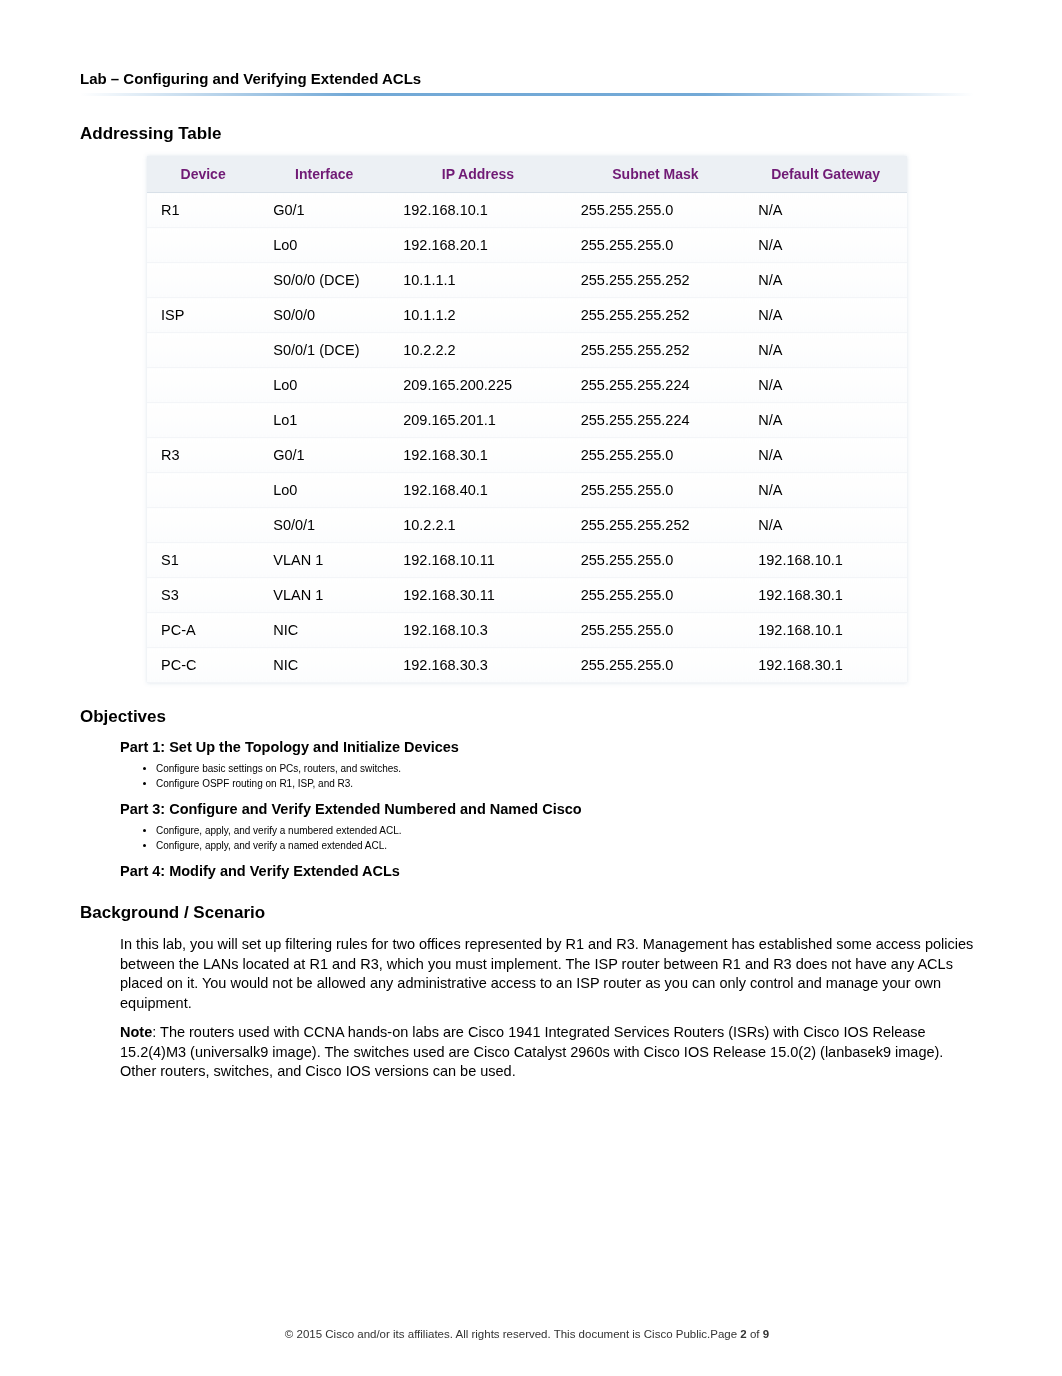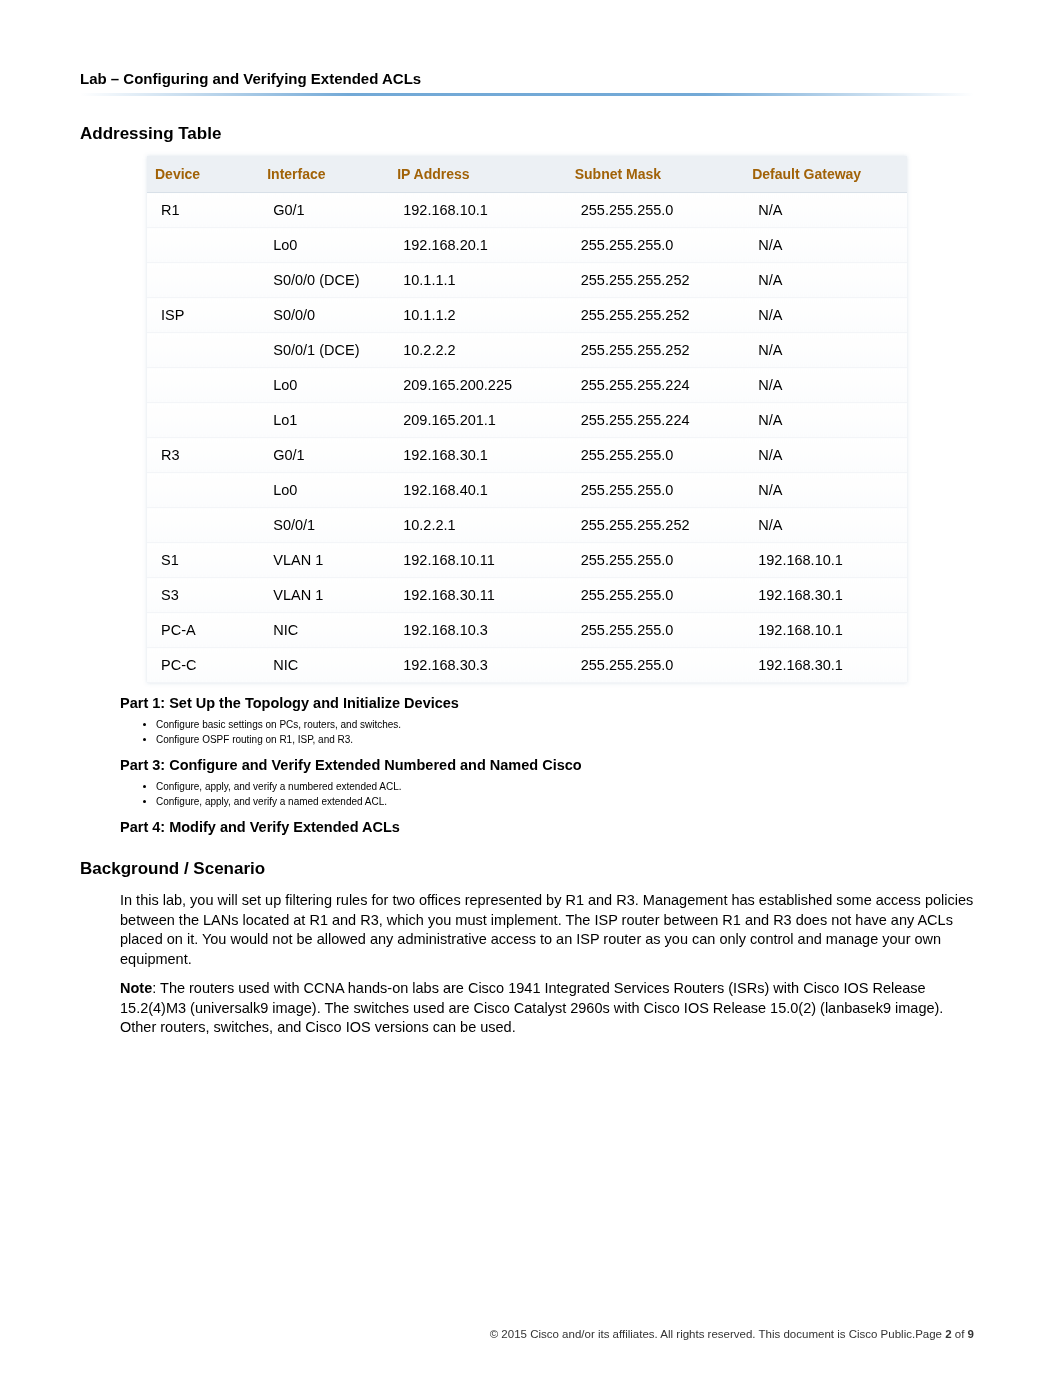--- a/index.html
+++ b/index.html
@@ -36,23 +36,23 @@
     margin: 24px 0 12px 0;
   }
   .addr-table {
     margin: 0 auto 10px auto;
     border-collapse: collapse;
     width: 760px;
     box-shadow: 0 0 4px rgba(120,150,180,0.25);
   }
   .addr-table th {
     background: #ecf0f4;
-    color: #a16207;
-    font-weight: bold;
-    text-align: left;
+    color: #701a75;
+    font-weight: bold;
+    text-align: center;
     padding: 10px 8px;
     font-size: 14px;
     border-bottom: 1px solid #d8e0e8;
   }
   .addr-table td {
     padding: 9px 14px;
     font-size: 14.5px;
     border-bottom: 1px solid #f3f5f8;
     background: linear-gradient(to bottom, #ffffff 0%, #fbfcfd 100%);
     text-align: left;
@@ -81,21 +81,21 @@
     font-size: 14.5px;
     line-height: 1.35;
     margin: 10px 0;
   }
   .footer {
     position: absolute;
     bottom: 36px;
     left: 80px;
     right: 80px;
     display: flex;
-    justify-content: flex-end;
+    justify-content: center;
     font-size: 11.5px;
     color: #333;
   }
   .note-label { font-weight: bold; }
 </style>
 </head>
 <body>
 
 <div class="page">
 
@@ -209,20 +209,21 @@
         <tr>
           <td>PC-C</td>
           <td>NIC</td>
           <td>192.168.30.3</td>
           <td>255.255.255.0</td>
           <td>192.168.30.1</td>
         </tr>
       </tbody>
   </table>
 
+  <h2 class="section">Objectives</h2>
 
   <div class="content-block">
     <div class="part-heading">Part 1: Set Up the Topology and Initialize Devices</div>
     <ul class="bullets" id="part2-bullets">
         <li>Configure basic settings on PCs, routers, and switches.</li>
         <li>Configure OSPF routing on R1, ISP, and R3.</li>
       </ul>
     <div class="part-heading">Part 3: Configure and Verify Extended Numbered and Named Cisco</div>
     <ul class="bullets" id="part3-bullets">
         <li>Configure, apply, and verify a numbered extended ACL.</li>

